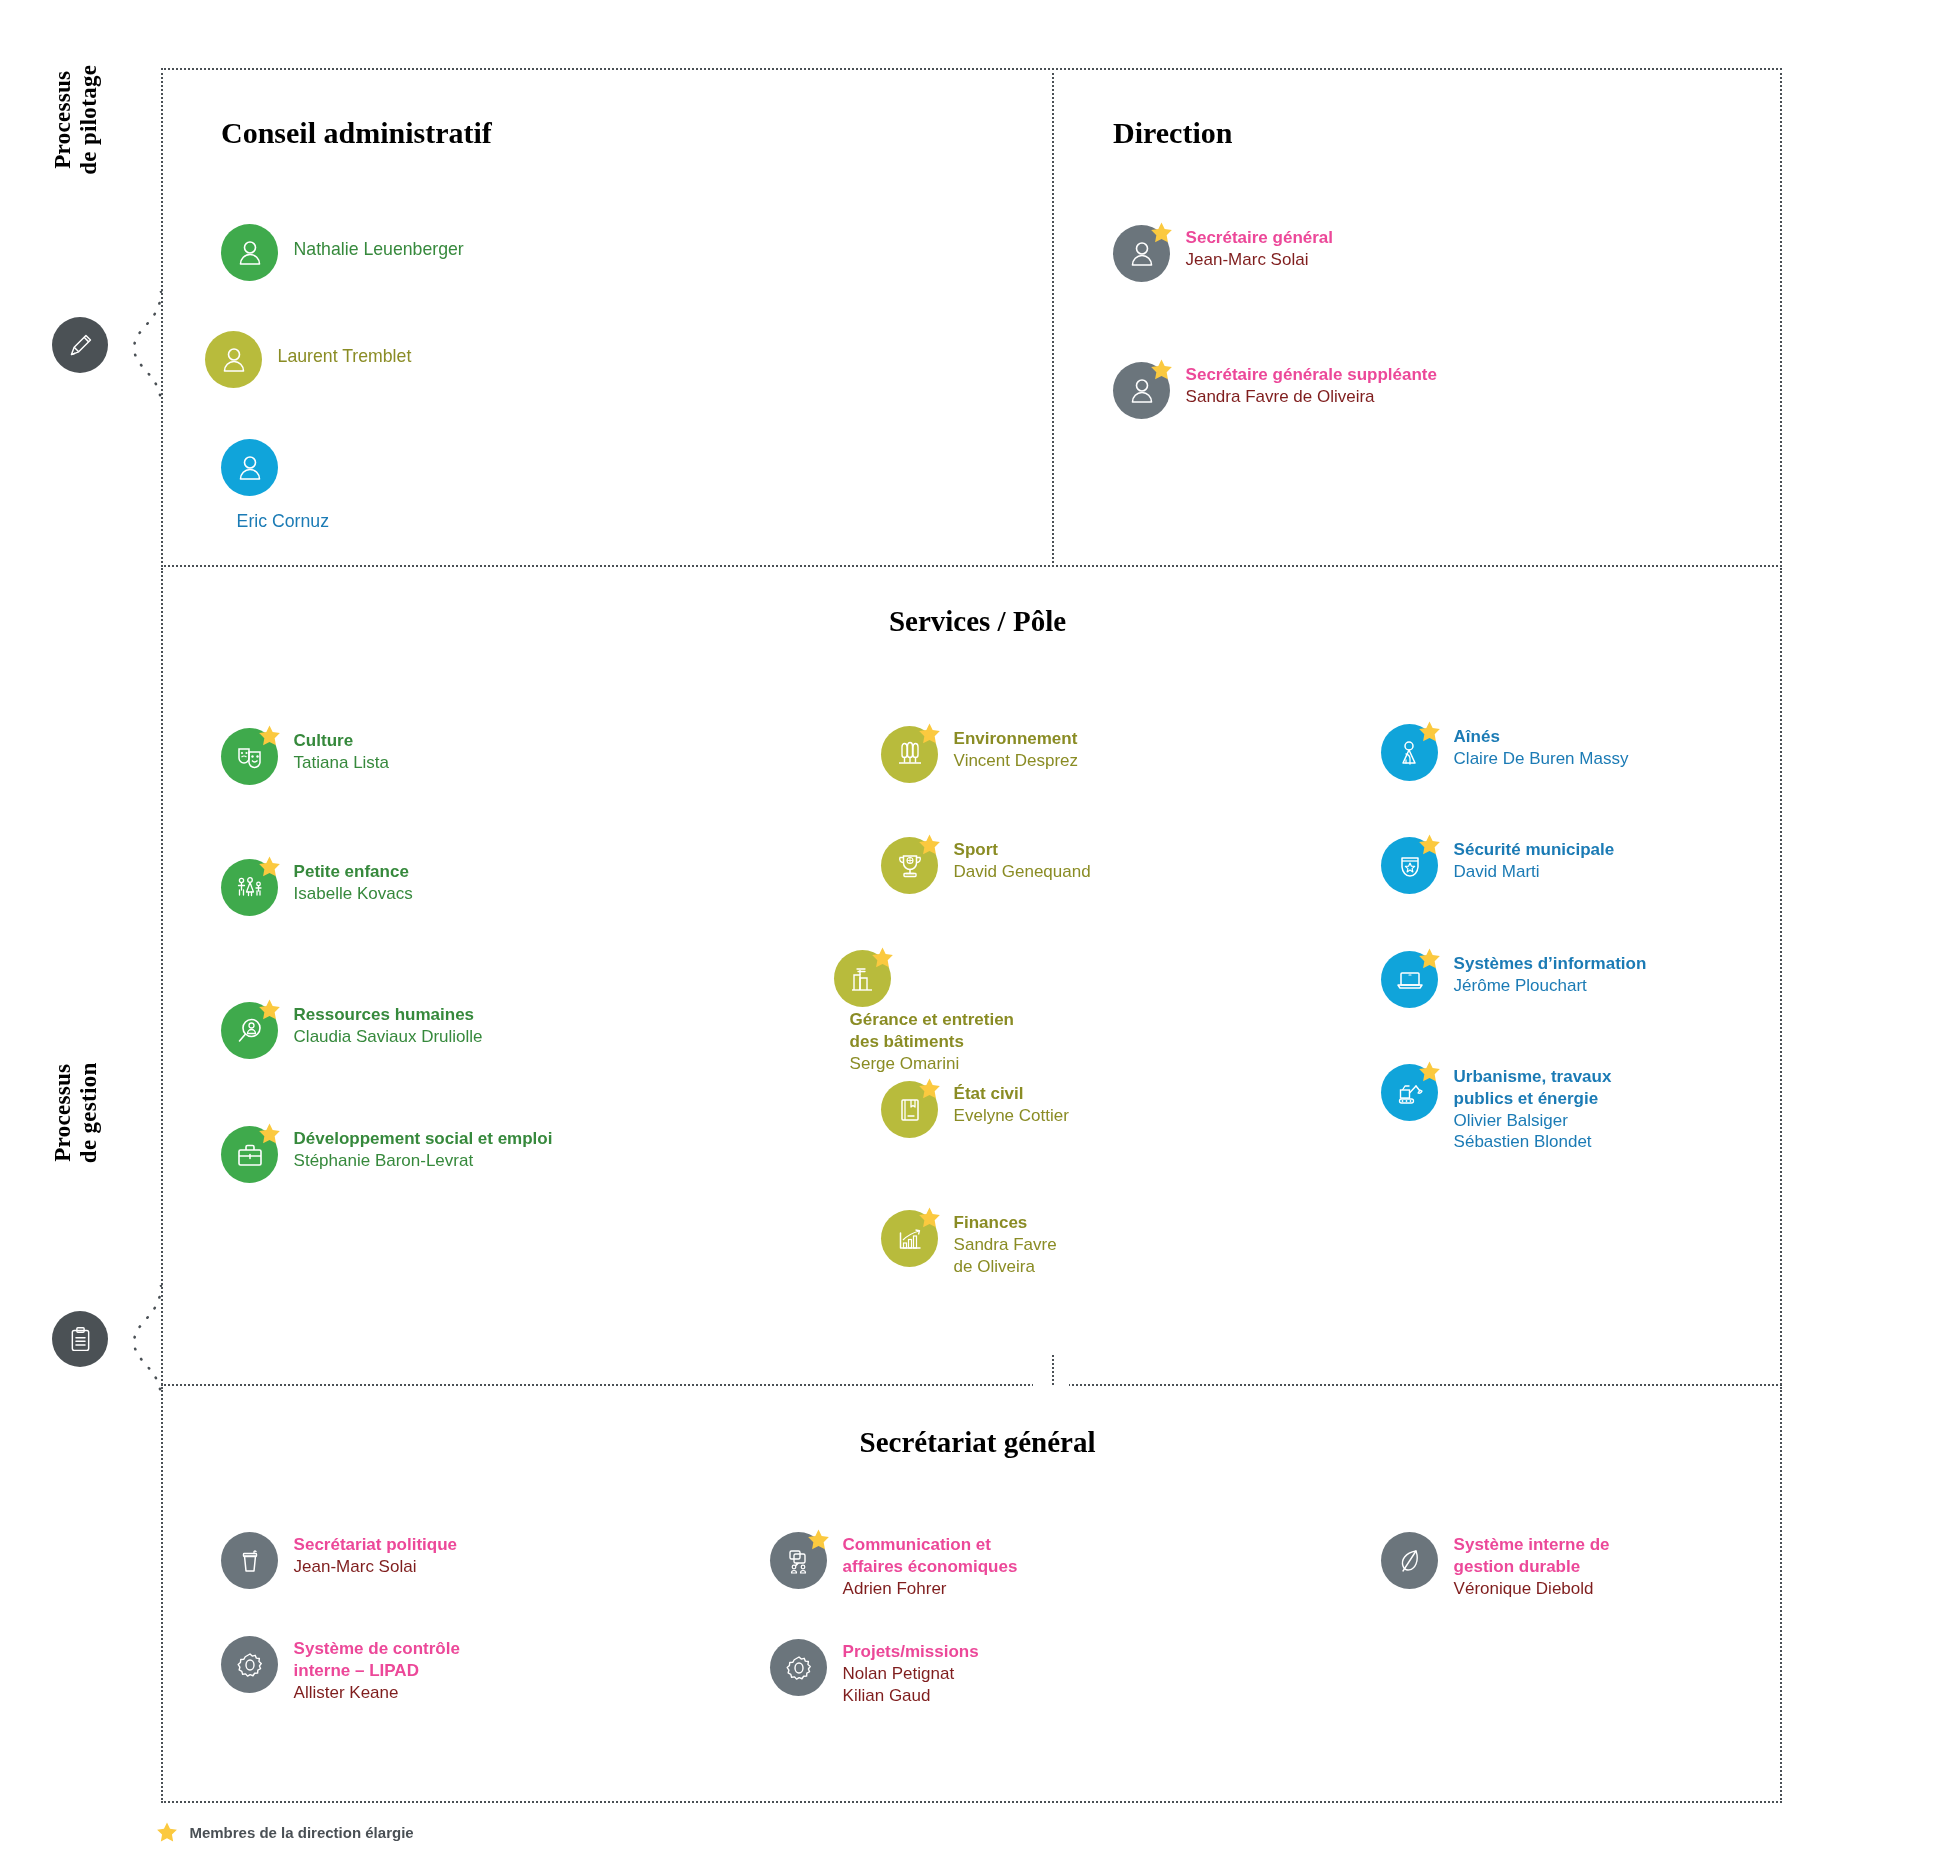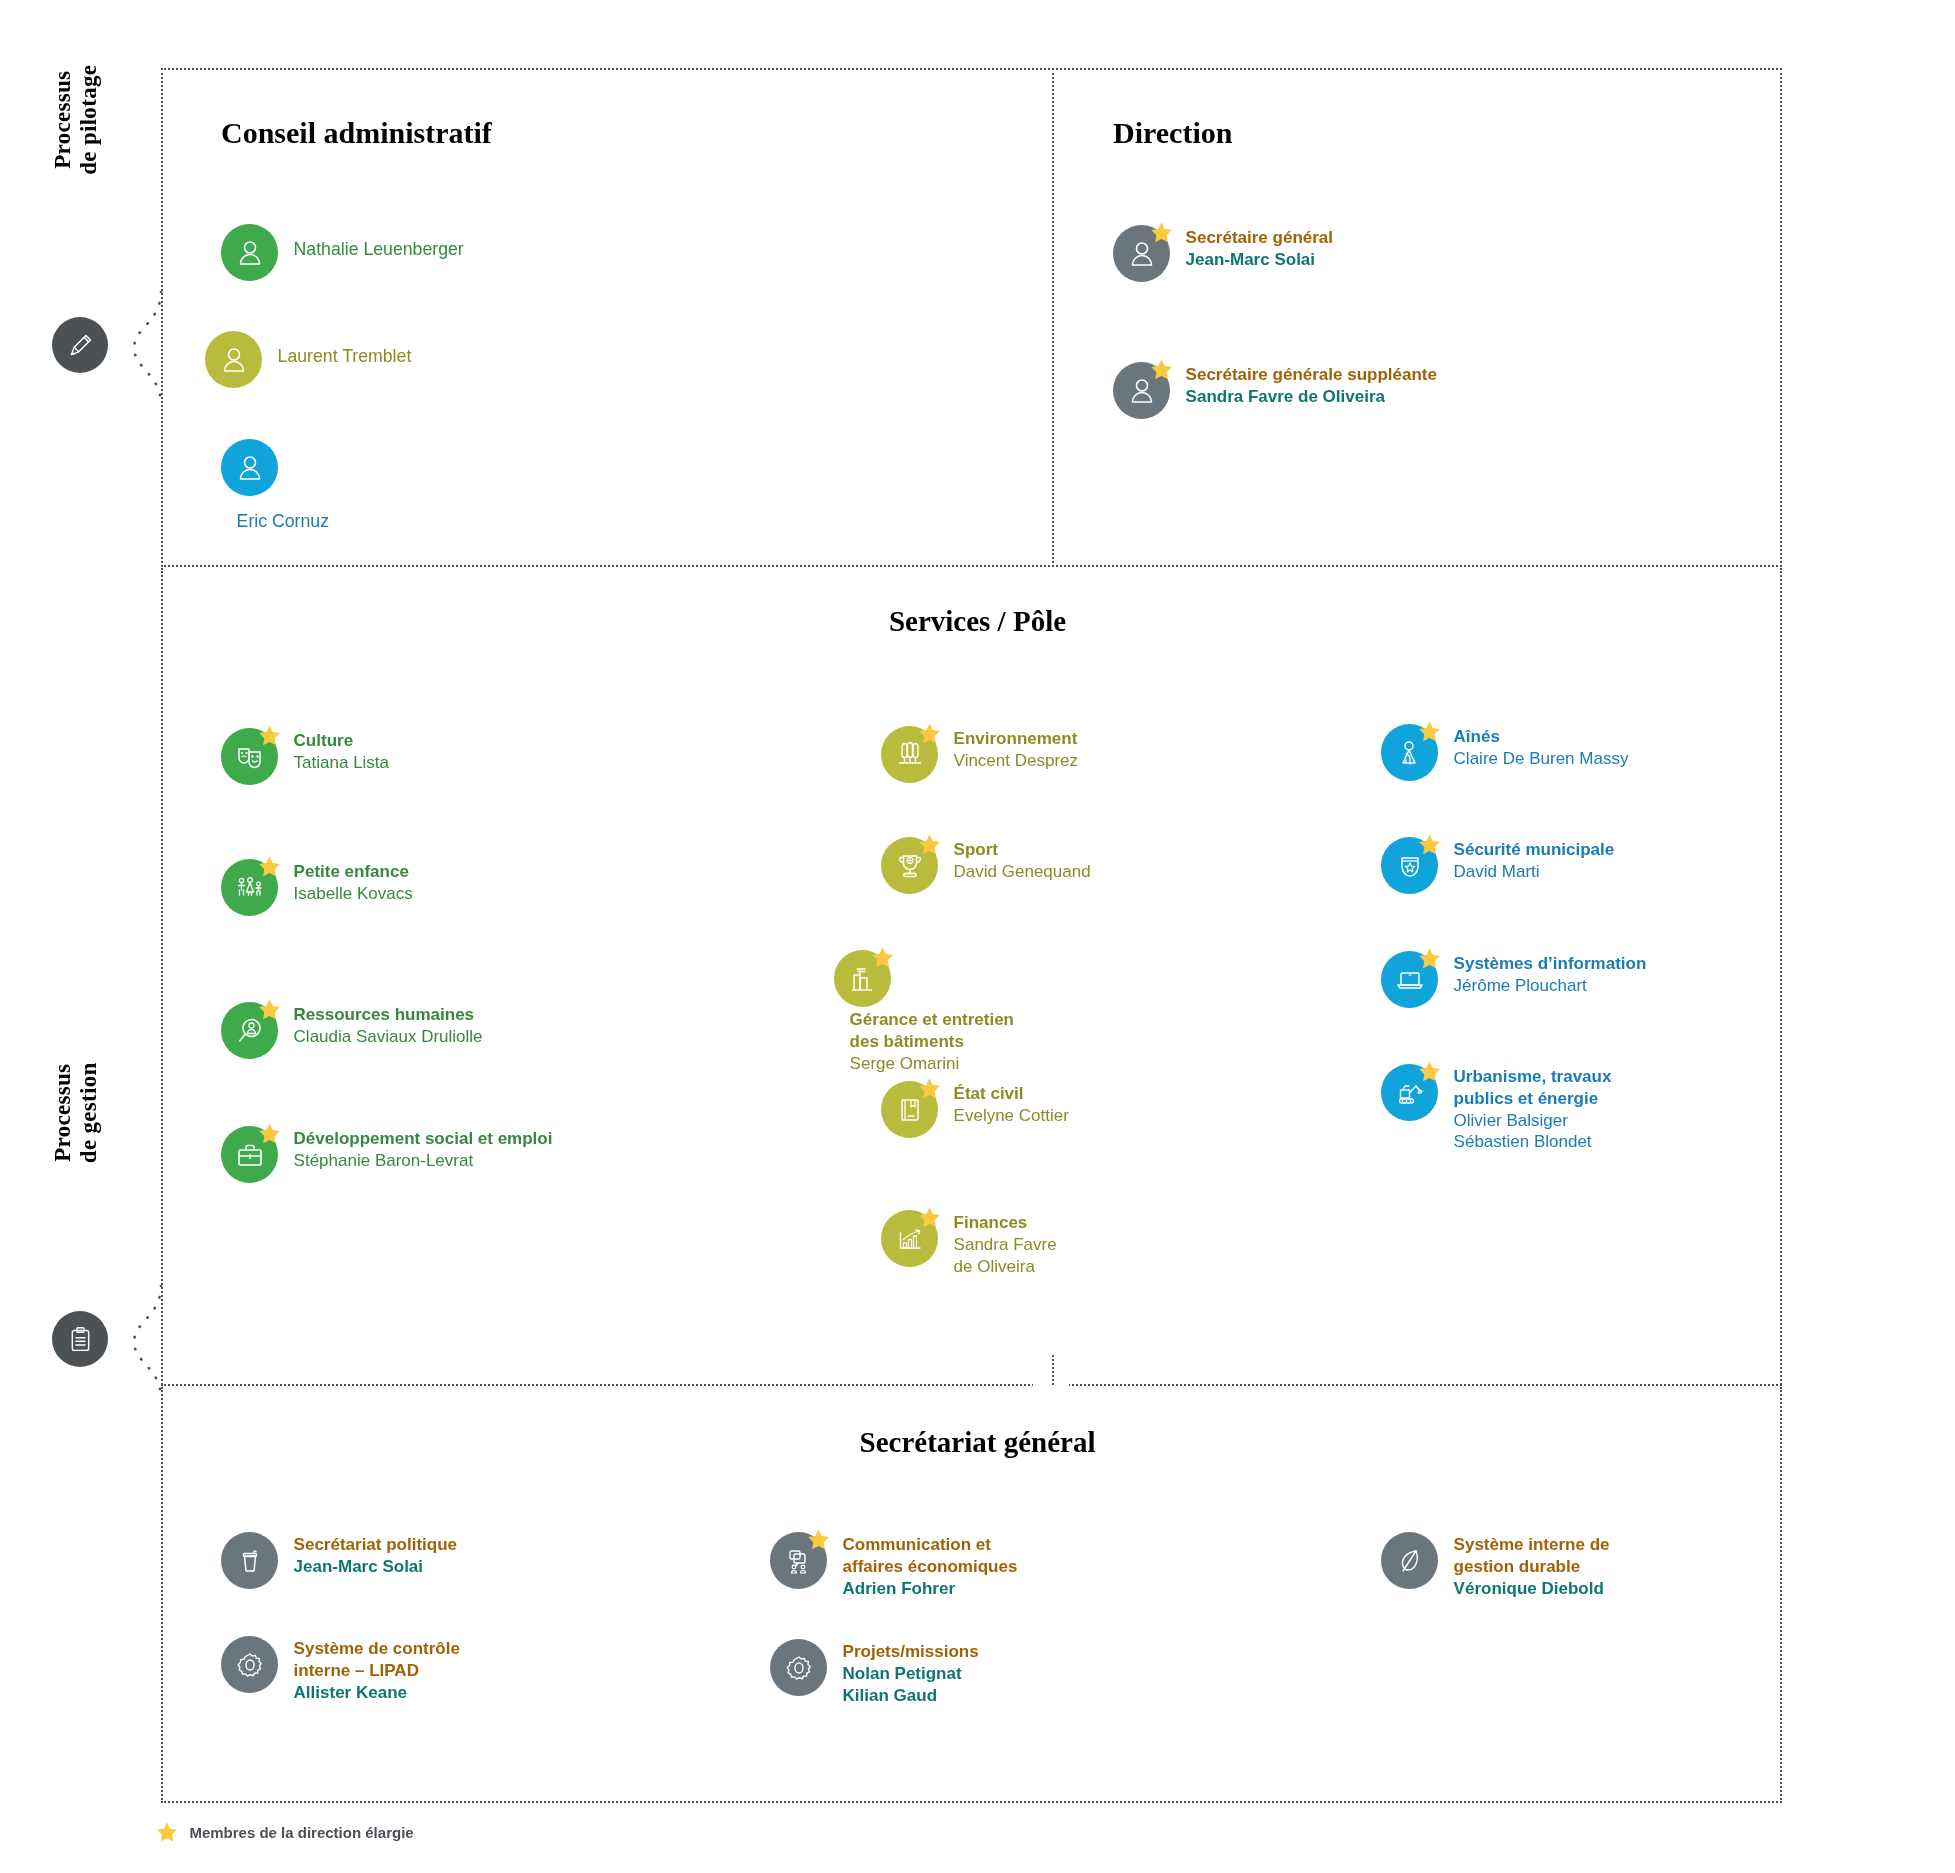--- a/index.html
+++ b/index.html
@@ -102,22 +102,22 @@
 
   
   .c-green  { background:#3faa4c; }
   .c-olive  { background:#b8bb3c; }
   .c-blue   { background:#10a4da; }
   .c-grey   { background:#6b757c; }
 
   .t-green  { color:#36893c; }
   .t-olive  { color:#8a8c24; }
   .t-blue   { color:#1b7bb5; }
-  .t-grey-b { color:#a16207; }
-  .t-grey-l { color:#0f766e;font-weight:bold; }
+  .t-grey-b { color:#ec4899; }
+  .t-grey-l { color:#7f1d1d; }
 
   
   .legend { position:absolute; left:156px; top:1821px; display:flex; align-items:center; }
   .legend svg { width:22px; height:22px; }
   .legend span { margin-left:11.4px; font-size:15px; font-weight:bold; color:#4a5055; }
 </style>
 </head>
 <body>
 
 <div class="frame frame-top"></div>

